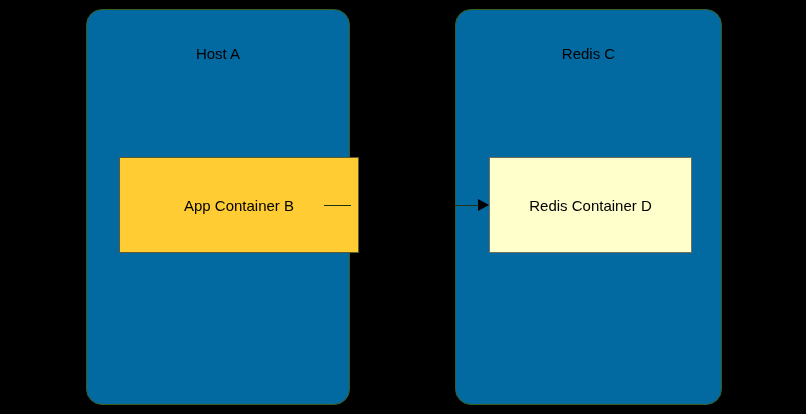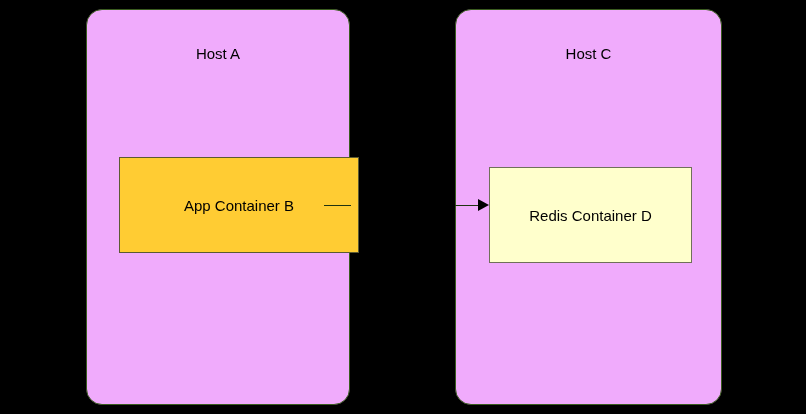--- a/index.html
+++ b/index.html
@@ -16,21 +16,21 @@
   #canvas {
     position: relative;
     width: 806px;
     height: 414px;
     background: #000000;
   }
 
   .host {
     position: absolute;
     box-sizing: border-box;
-    background: #f0abfc;
+    background: #0369a1;
     border: 1px solid #3a5c1f;
     border-radius: 16px;
   }
   #host-a { left: 86px;  top: 9px; width: 264px; height: 396px; }
   #host-c { left: 455px; top: 9px; width: 267px; height: 396px; }
 
   .host-label {
     position: absolute;
     top: 34px;
     left: 0;
@@ -58,21 +58,21 @@
   #app-container-b {
     left: 119px;
     top: 157px;
     width: 240px;
     height: 96px;
     background: #ffcc33;
     border-color: #5c5a33;
   }
   #redis-container-d {
     left: 489px;
-    top: 167px;
+    top: 157px;
     width: 203px;
     height: 96px;
     background: #ffffcc;
     border-color: #70705a;
   }
 
   
   .edge-line {
     position: absolute;
     height: 0;
@@ -94,21 +94,21 @@
 </head>
 <body>
 
 <div id="canvas">
 
   <div class="host" id="host-a">
     <div class="host-label">Host A</div>
   </div>
 
   <div class="host" id="host-c">
-    <div class="host-label">Host C</div>
+    <div class="host-label">Redis C</div>
   </div>
 
   <div class="container-box" id="app-container-b">
     <span class="container-label">App Container B</span>
   </div>
 
   <div class="container-box" id="redis-container-d">
     <span class="container-label">Redis Container D</span>
   </div>
 

